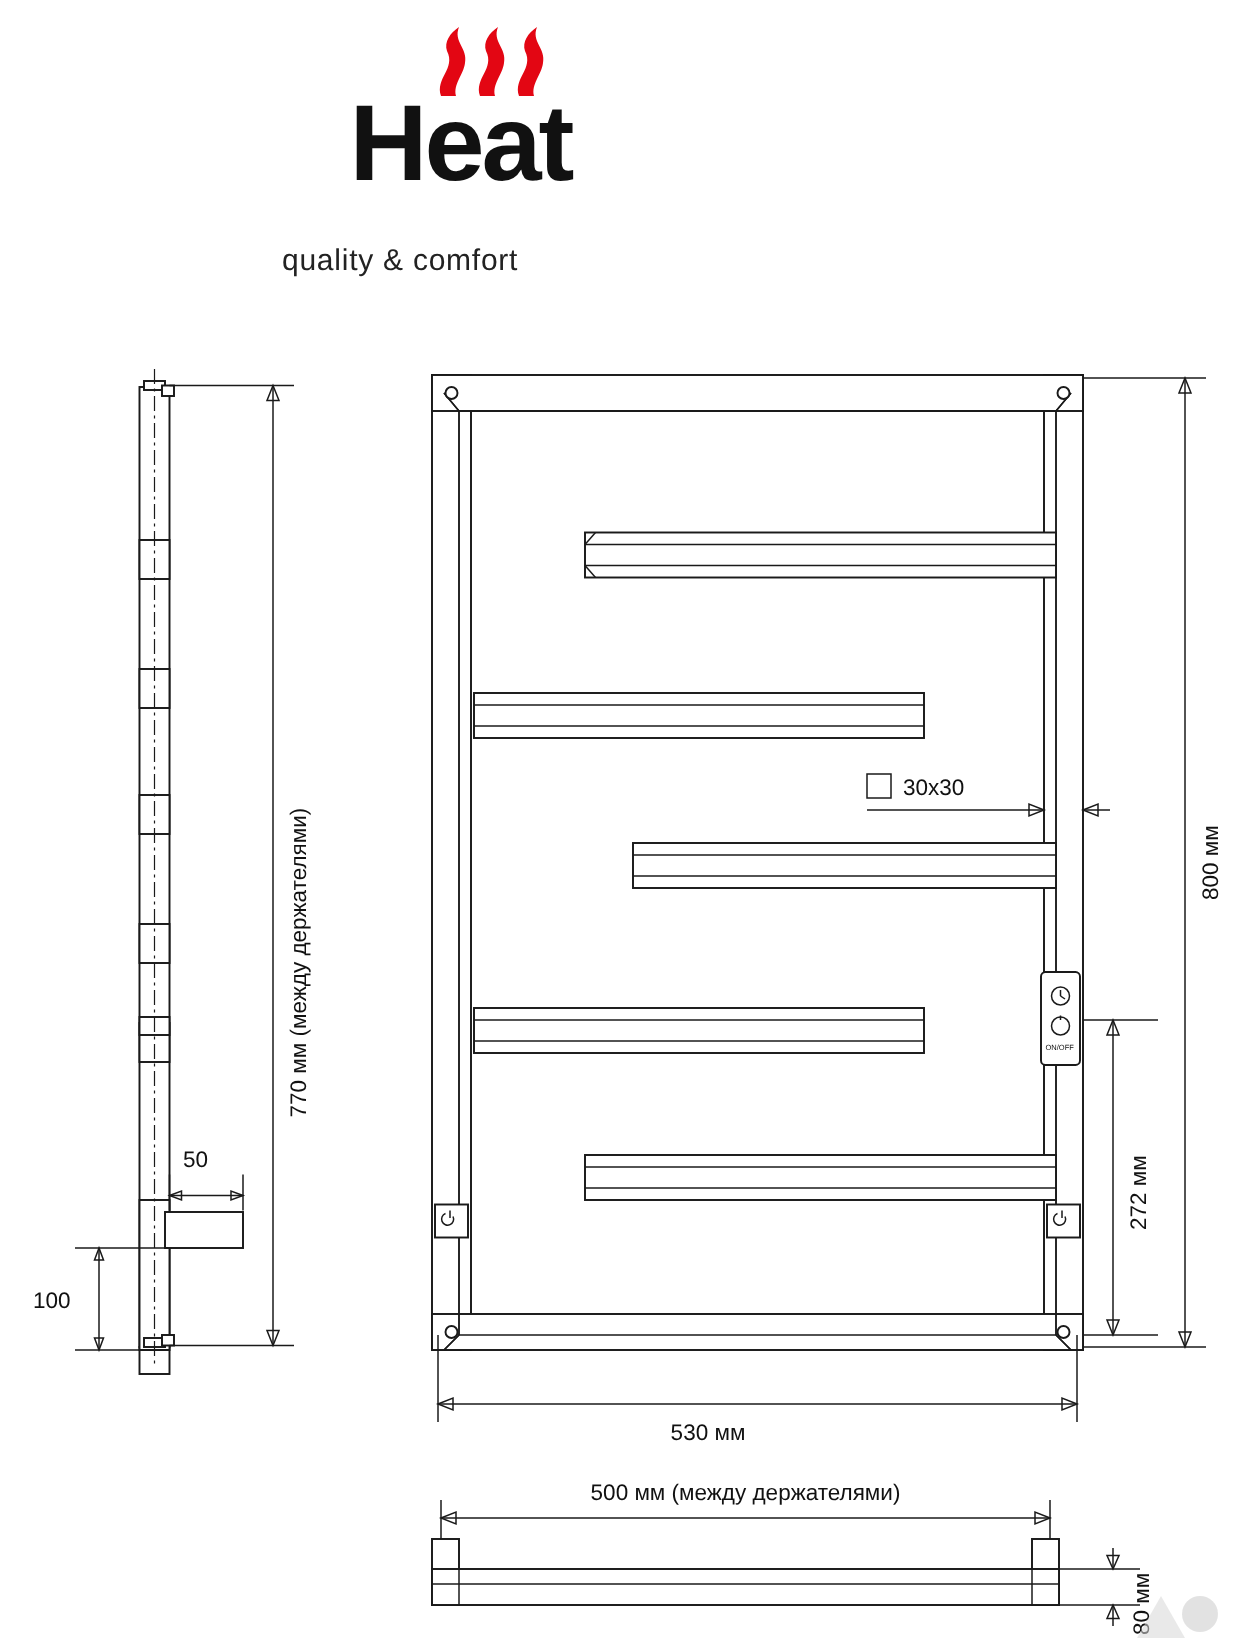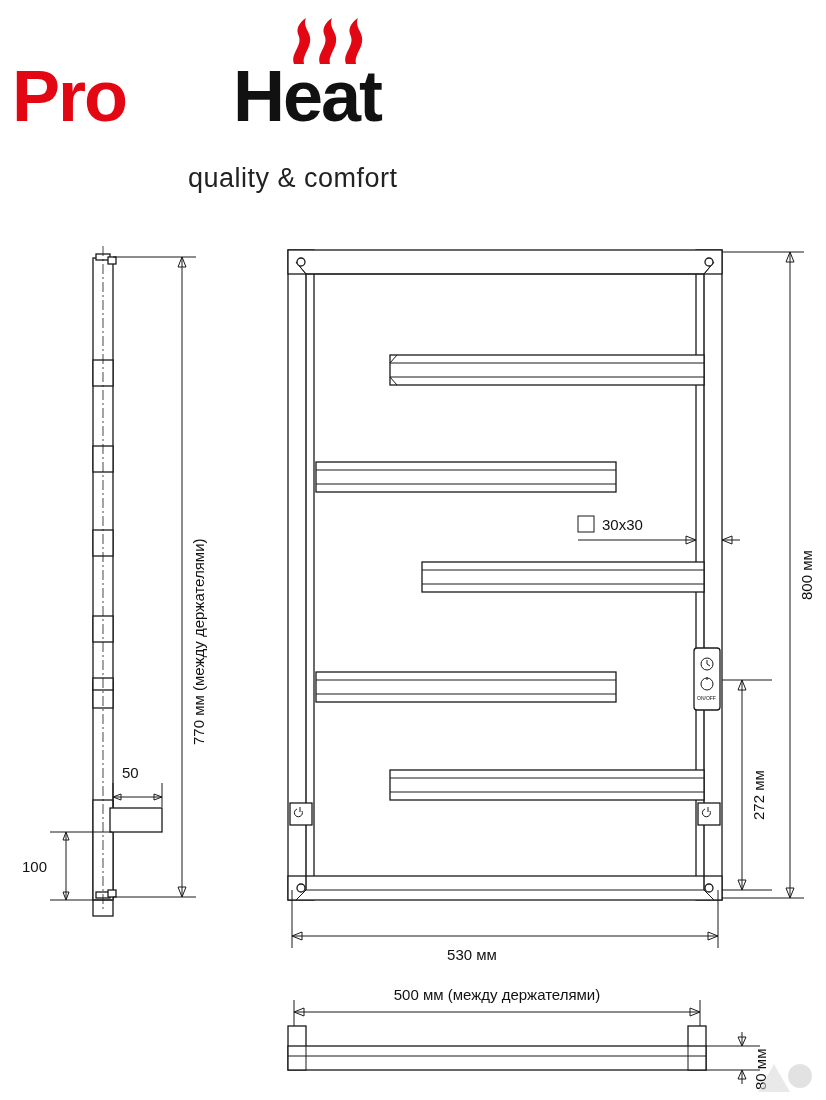--- a/index.html
+++ b/index.html
@@ -21,21 +21,21 @@
     color:#e30613;line-height:1;
   }
   .logo-heat{
     position:absolute;left:196px;top:52px;
     font-size:72px;font-weight:bold;letter-spacing:-2px;
     color:#111;line-height:1;margin-left:29px;
   }
   .logo-flames{position:absolute;left:280px;top:8px;width:90px;height:50px;}
   .logo-tagline{
     position:absolute;left:180px;top:155px;
-    font-size:27px;color:#222;letter-spacing:0.5px;
+    font-size:20px;color:#222;letter-spacing:0.5px;
   }
 
   
   .drawing{position:absolute;left:0;top:200px;width:826px;height:900px;}
   svg{display:block;}
   .thin{stroke:#1a1a1a;stroke-width:1;fill:none;}
   .fillw{fill:#ffffff;stroke:#1a1a1a;stroke-width:1.3;}
   .dimline{stroke:#1a1a1a;stroke-width:1;fill:none;}
   .center{stroke:#1a1a1a;stroke-width:0.8;fill:none;stroke-dasharray:10 3 2 3;}
   .dimtext{font-family:"Liberation Sans",sans-serif;font-size:15px;fill:#111;}
@@ -53,21 +53,20 @@
 <div class="page">
 
   <div class="logo">
     <svg class="logo-flames" viewBox="0 0 90 50">
       <g fill="#e30613">
         <path d="M6 48 C2 36 16 30 10 18 C8 12 12 6 18 2 C14 12 24 16 22 26 C21 34 14 40 16 48 Z"></path>
         <path d="M32 48 C28 36 42 30 36 18 C34 12 38 6 44 2 C40 12 50 16 48 26 C47 34 40 40 42 48 Z"></path>
         <path d="M58 48 C54 36 68 30 62 18 C60 12 64 6 70 2 C66 12 76 16 74 26 C73 34 66 40 68 48 Z"></path>
       </g>
     </svg>
-    <div class="logo-pro">Pro</div>
     <div class="logo-heat">Heat</div>
     <div class="logo-tagline">quality &amp; comfort</div>
   </div>
 
   <div class="drawing">
   <svg width="826" height="900" viewBox="0 0 826 900">
 
     <g>
 
       <rect class="fillw" x="93" y="58" width="20" height="640"></rect>

